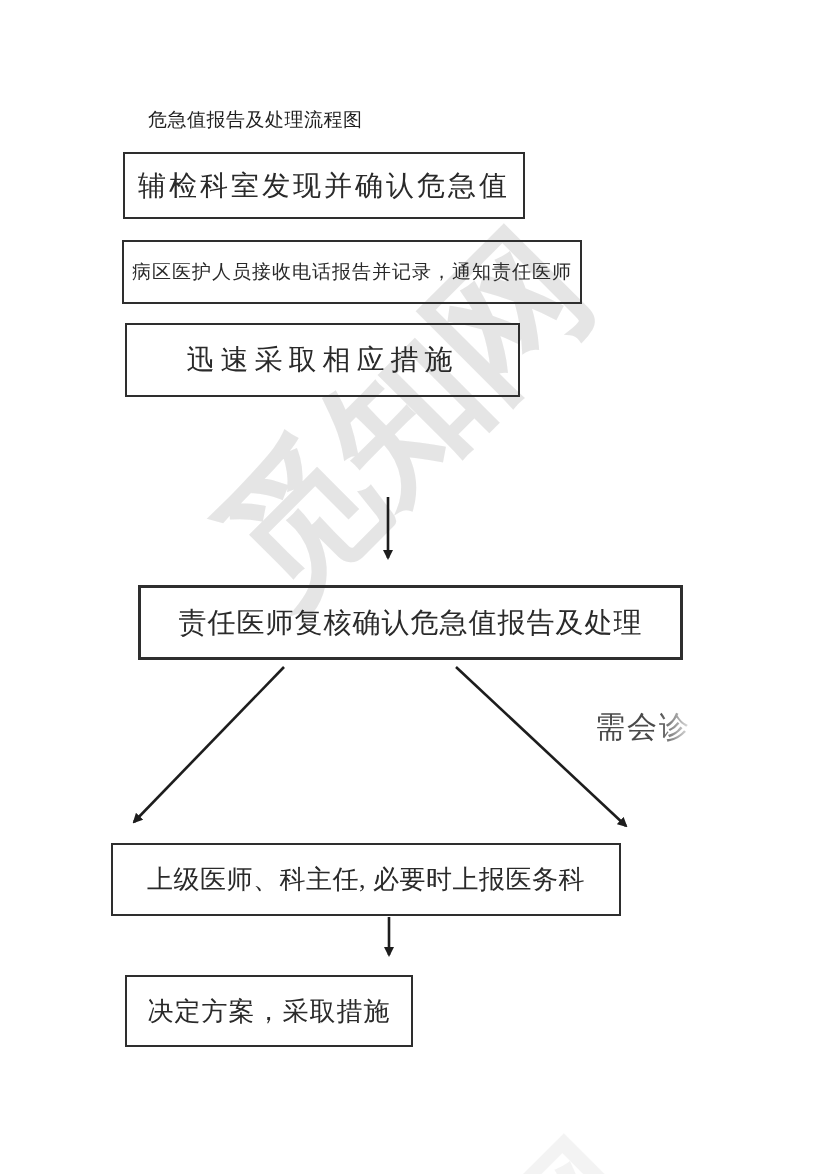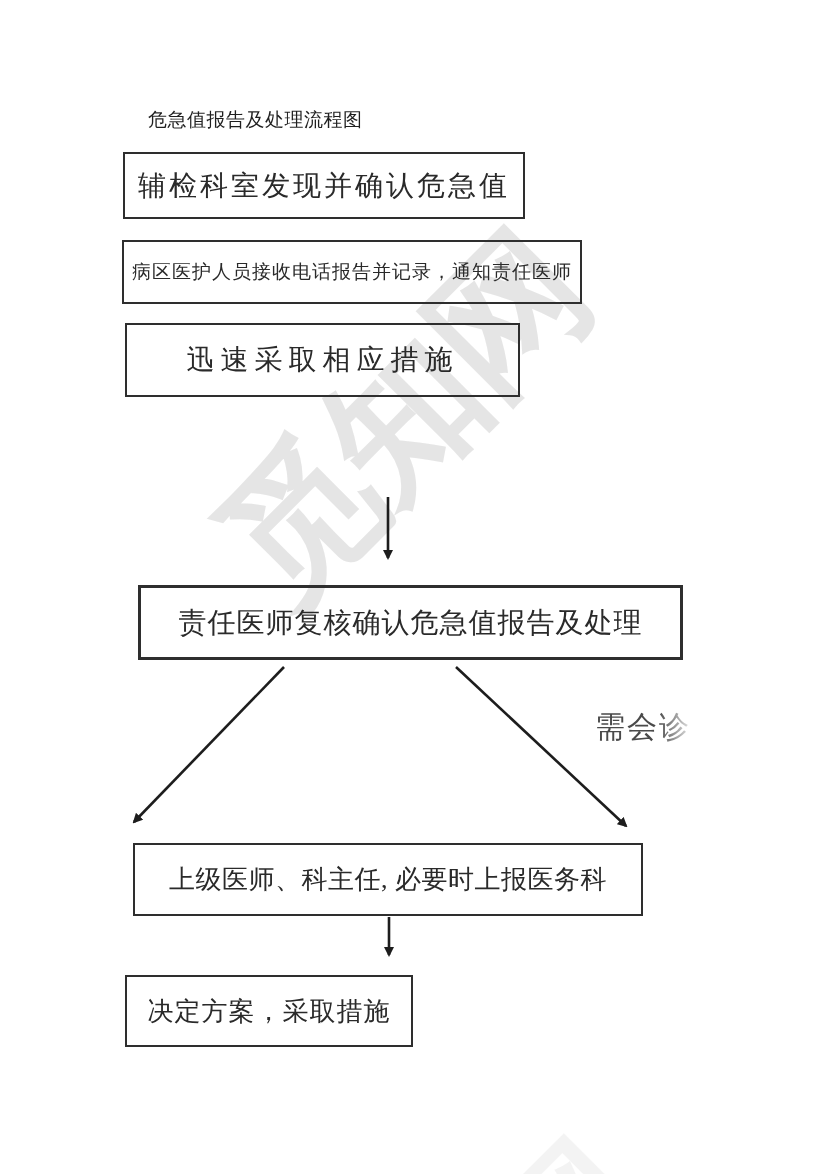--- a/index.html
+++ b/index.html
@@ -23,21 +23,21 @@
     color:#2a2a2a;
     background:transparent;
     box-sizing:border-box;
     white-space:nowrap;
   }
   .n1{left:123px;top:152px;width:402px;height:67px;font-size:28px;letter-spacing:3px;}
   .n2{left:122px;top:240px;width:460px;height:64px;font-size:19px;letter-spacing:1px;}
   .n3{left:125px;top:323px;width:395px;height:74px;font-size:28px;letter-spacing:6px;}
   .n4{left:125px;top:412px;width:510px;height:83px;font-size:28px;letter-spacing:5px;}
   .n5{left:122px;top:585px;width:545px;height:75px;border-width:3px;font-size:28px;letter-spacing:1px;margin-left:16px;}
-  .n6{left:133px;top:843px;width:510px;height:73px;font-size:26px;letter-spacing:0.5px;}
+  .n6{left:111px;top:843px;width:510px;height:73px;font-size:26px;letter-spacing:0.5px;}
   .n7{left:125px;top:975px;width:288px;height:72px;font-size:26px;letter-spacing:1px;}
   .edge-label{
     position:absolute;left:595px;top:707px;
     font-size:30px;color:#4a4a4a;letter-spacing:2px;
     width:115px;overflow:hidden;white-space:nowrap;
     -webkit-mask-image:linear-gradient(to right,#000 55%,rgba(0,0,0,0.18) 82%,rgba(0,0,0,0.05) 100%);
     mask-image:linear-gradient(to right,#000 55%,rgba(0,0,0,0.18) 82%,rgba(0,0,0,0.05) 100%);
   }
   .arrows{position:absolute;left:0;top:0;pointer-events:none;}
   .watermark{

